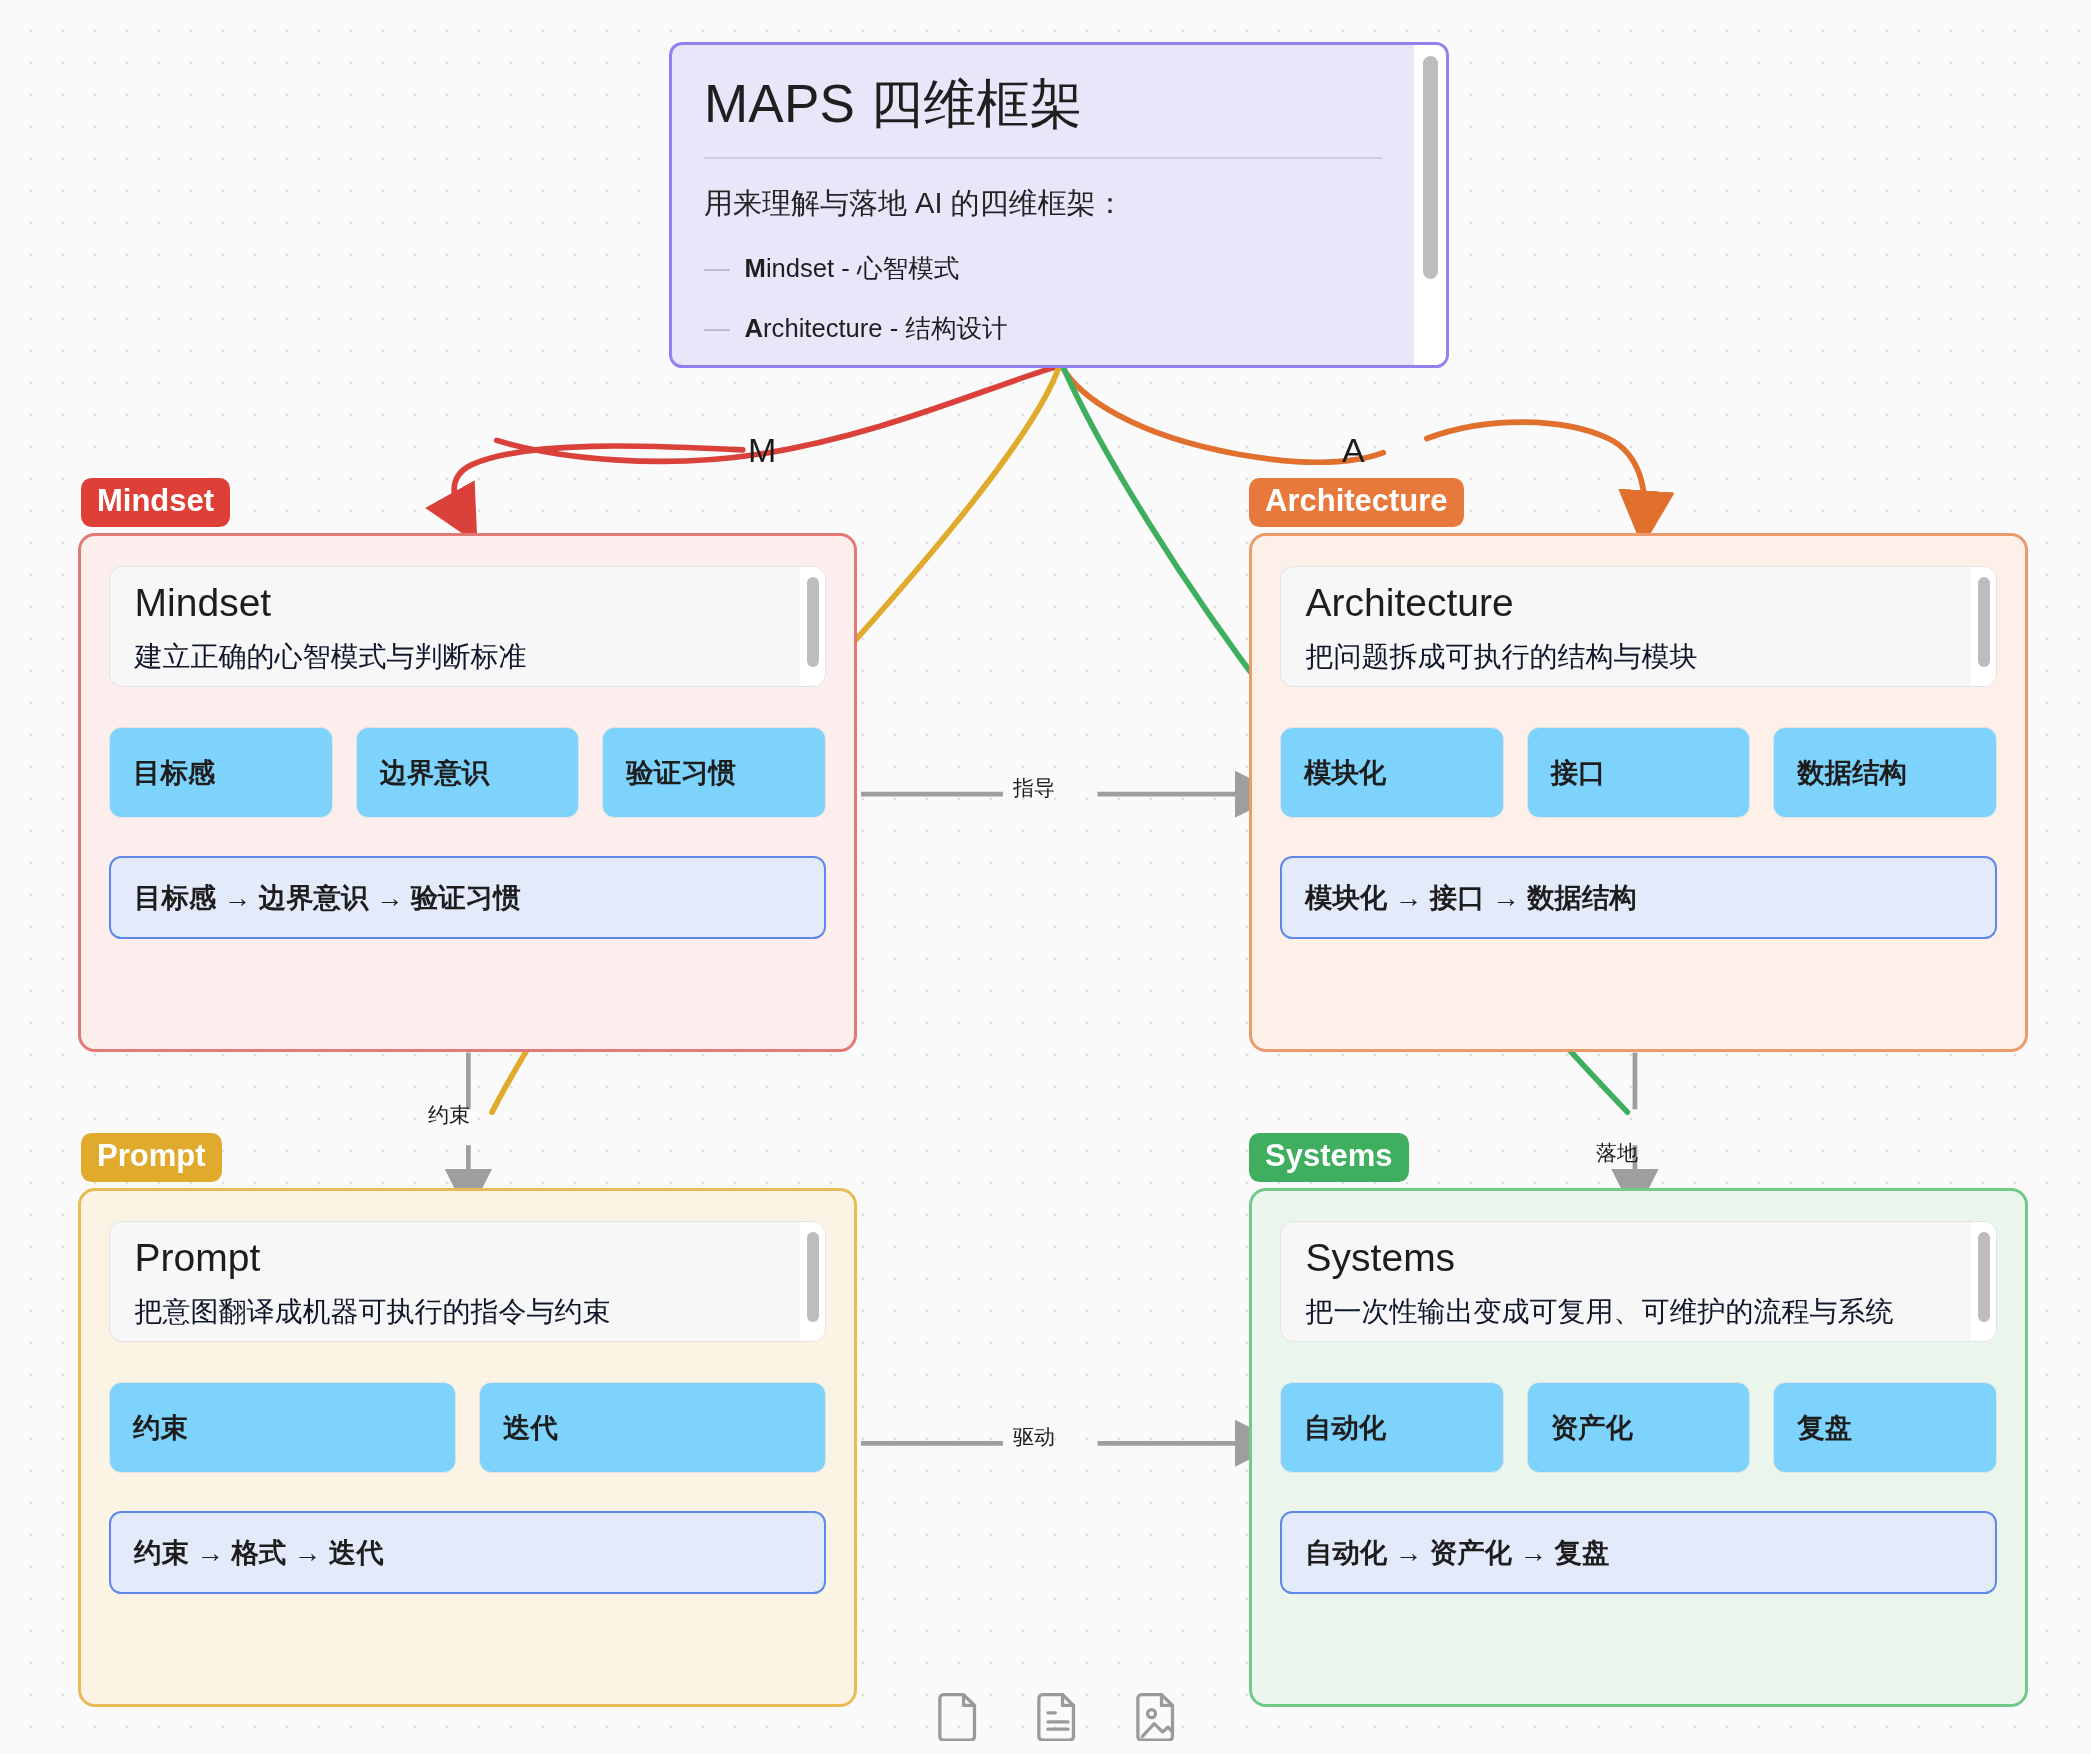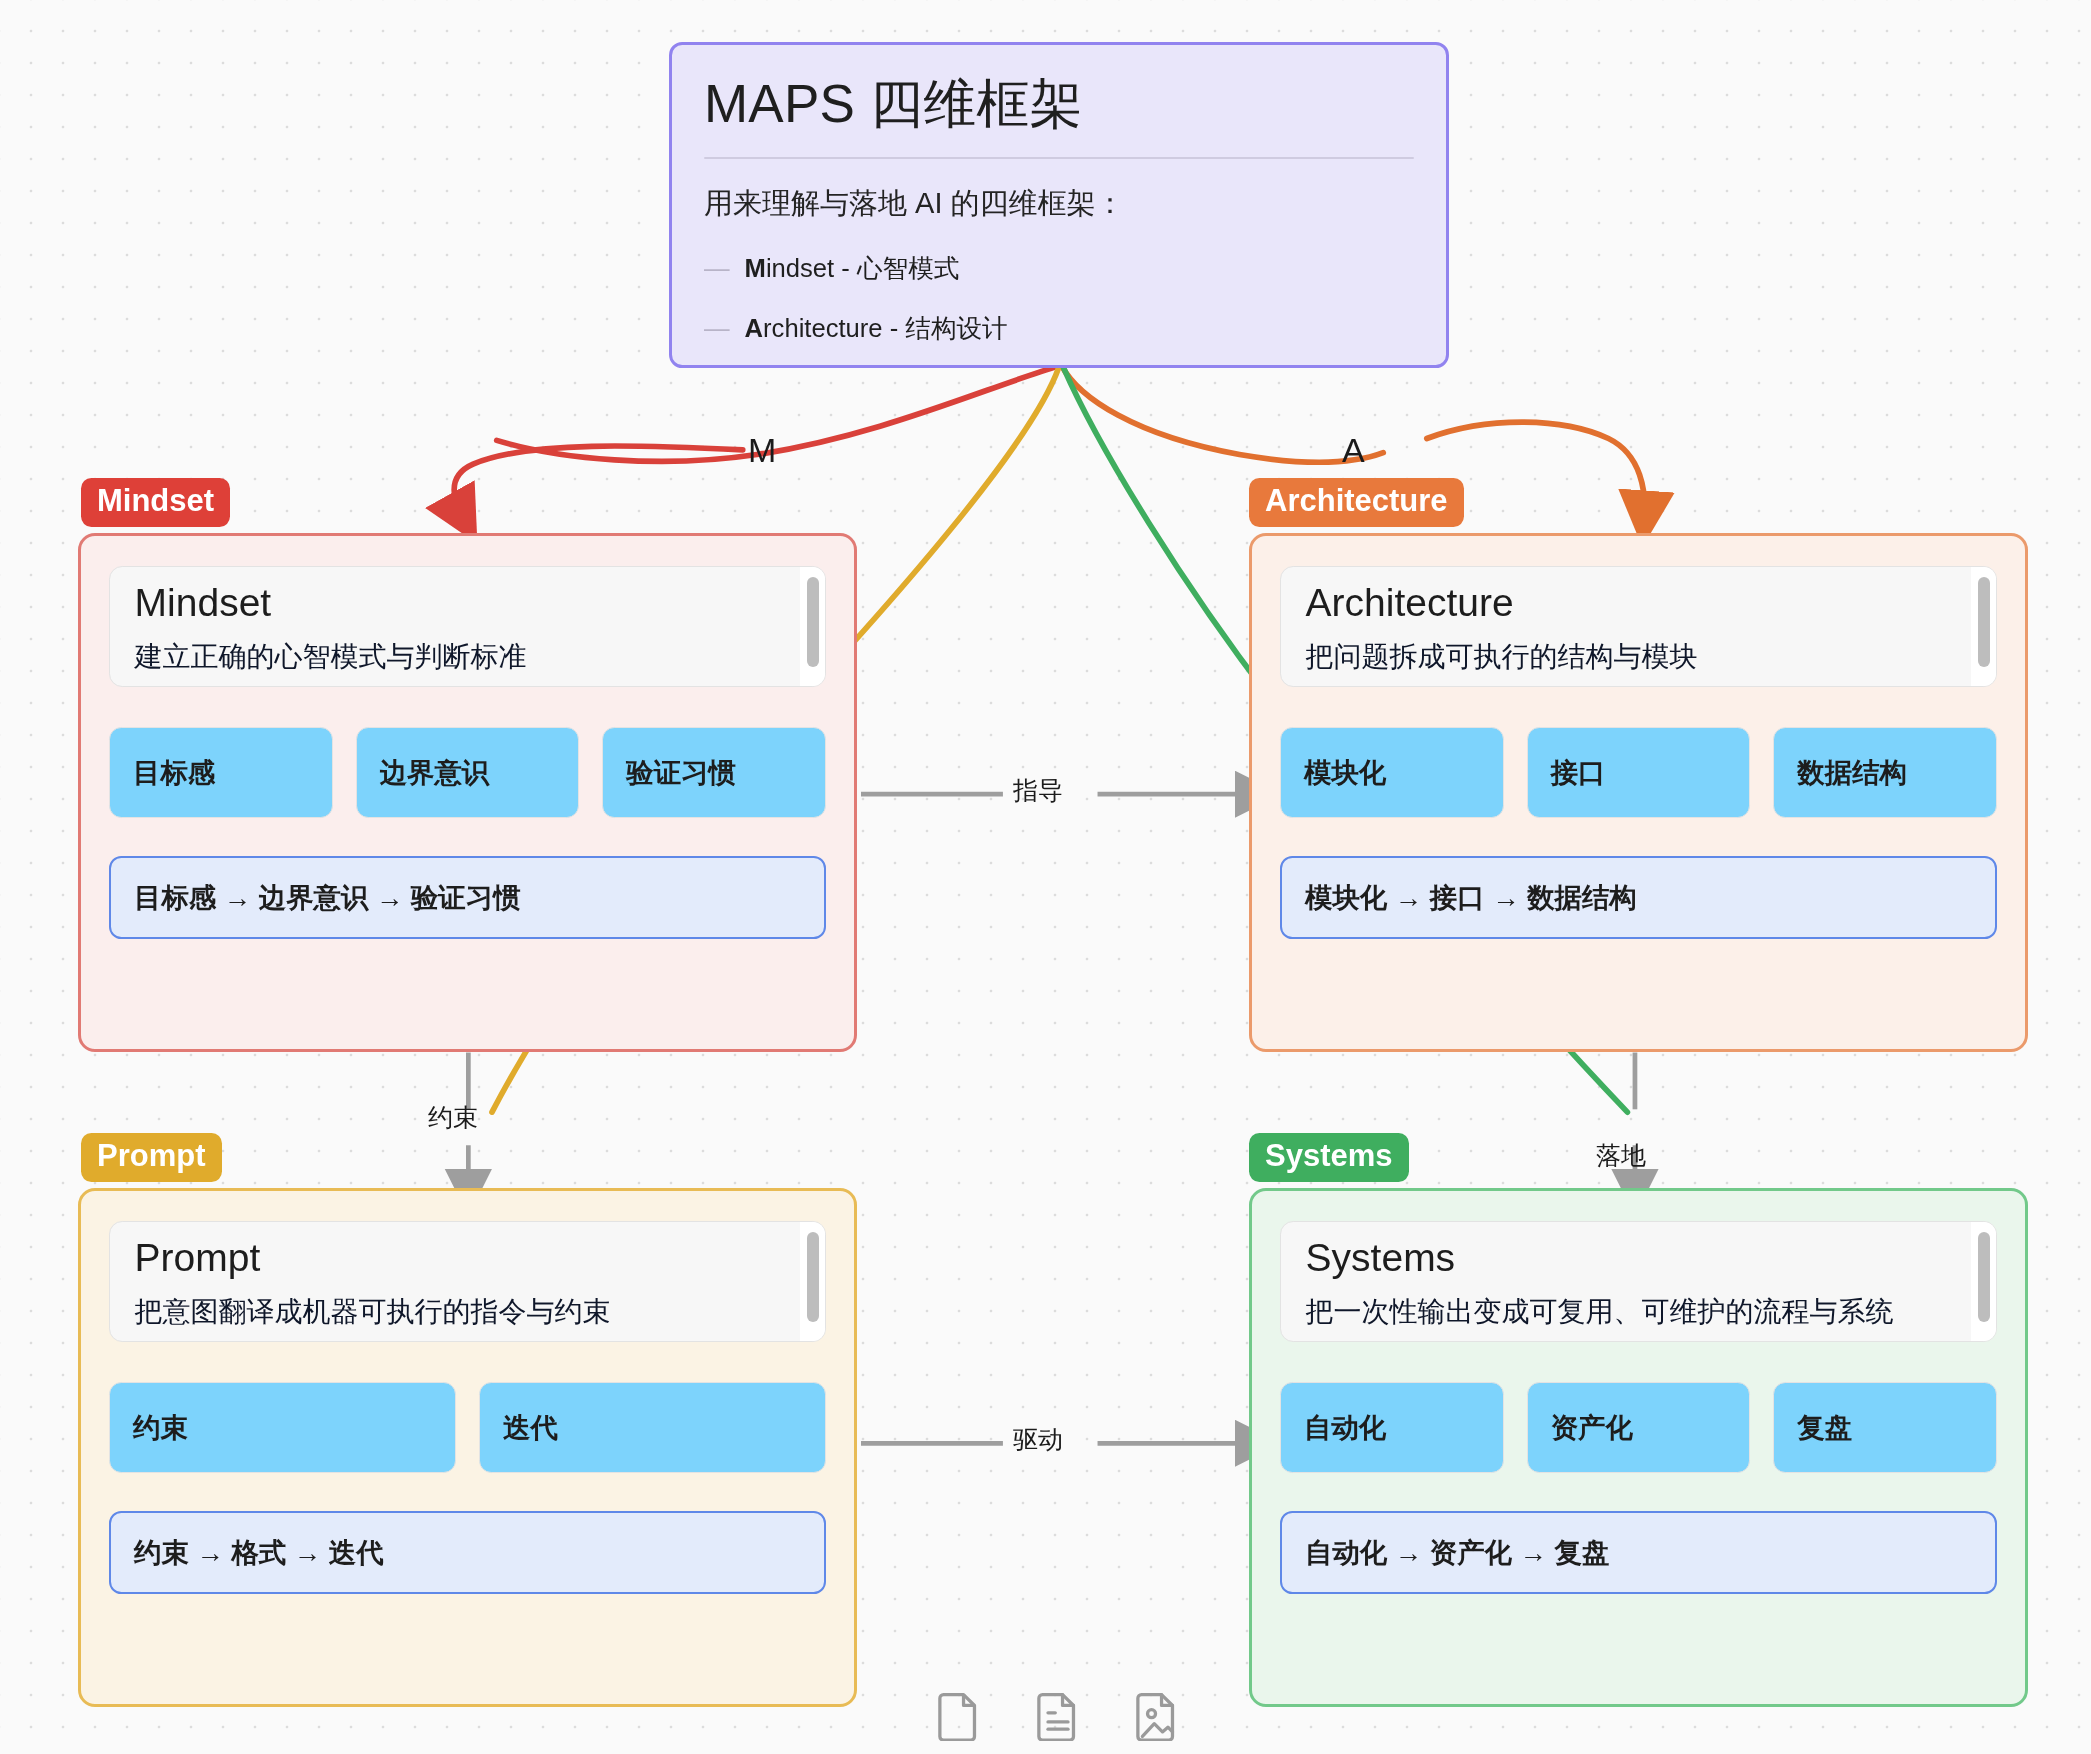--- a/index.html
+++ b/index.html
@@ -21,21 +21,20 @@
   
   .title-card {
     position: absolute;
     left: 669px; top: 42px;
     width: 780px; height: 326px;
     background: #e9e6fa;
     border: 3.8px solid #9183ef;
     border-radius: 13.2px;
     overflow: hidden;
     display: flex;
-    flex-direction: column;
   }
   .title-body { flex: 1 1 auto; padding: 28px 32px 0 32px; min-width: 0; }
   .title-h1 {
     font-size: 53px; font-weight: 400; color: #1f1f1f;
     letter-spacing: 0.2px; line-height: 1.18;
   }
   .title-rule { height: 2.8px; background: #cfcbe0; margin: 21px 0 24.6px 0; border-radius: 1.9px; }
   .title-lead { font-size: 29px; color: #242424; line-height: 1.35; }
   .title-list { margin-top: 28px; }
   .title-li {
@@ -111,21 +110,21 @@
     border: 2.8px solid #5f88e8;
     border-radius: 12.3px;
     display: flex; align-items: center;
     padding-left: 23px;
     font-size: 27.4px; color: #1d1d1d; font-weight: bold;
   }
 
   
   .elabel {
     position: absolute;
-    font-size: 25px; color: #1b1b1b;
+    font-size: 21px; color: #1b1b1b;
     background: transparent;
     white-space: nowrap;
   }
   .elabel.big { font-size: 34px; }
 
   
   .icon-strip {
     position: absolute; left: 937px; top: 1690px;
     display: flex; gap: 55px; align-items: center;
   }

